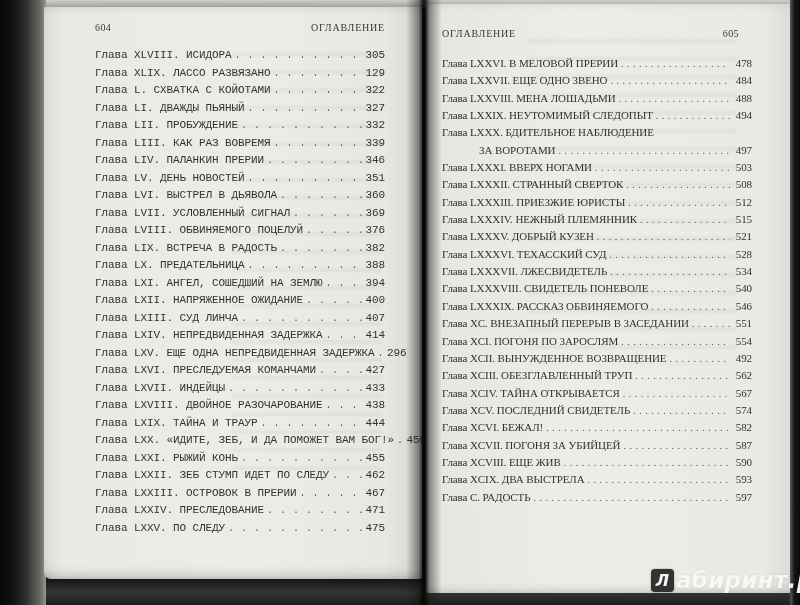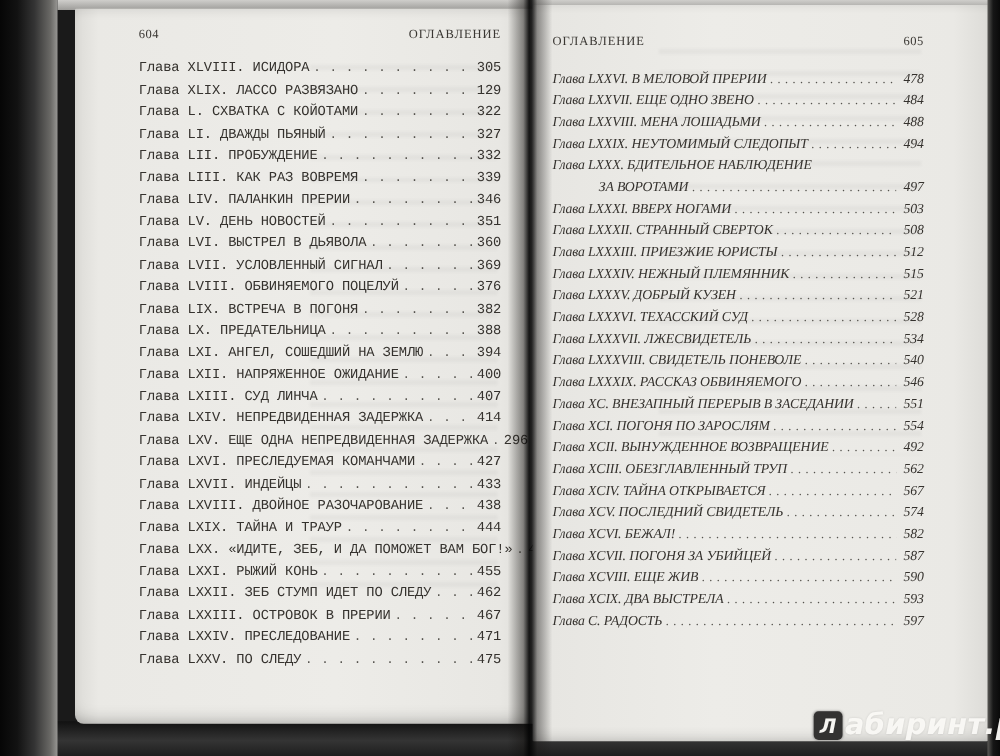--- a/index.html
+++ b/index.html
@@ -11,21 +11,21 @@
   .backdrop{position:absolute;inset:0;background:#1a1a1a;z-index:0;}
   .top-edges{position:absolute;left:46px;top:0;width:748px;height:8px;
     background:linear-gradient(to bottom,#cfcecb,#9d9c99);z-index:1;}
   .bottom-dark{position:absolute;left:0;top:577px;width:800px;height:28px;
     background:linear-gradient(to bottom,#111111 0%,#343434 55%,#1e1e1e 100%);z-index:1;}
   .cover-left{position:absolute;left:0;top:0;width:46px;height:605px;
     background:linear-gradient(to right,#060606 0%,#121212 30%,#343434 60%,#6b6a67 88%,#979693 100%);
     z-index:2;}
   .page{position:absolute;z-index:3;}
   .page-left{
-    left:60px;top:7px;width:378px;height:572px;
+    left:44px;top:7px;width:378px;height:572px;
     border-radius:1px 0 2px 7px;
     background:linear-gradient(to right,#dcdbd7 0%,#eae9e5 5%,#edece8 55%,#e8e7e3 90%,#d6d5d1 100%);
     box-shadow:inset 0 -10px 14px -10px rgba(0,0,0,0.35), inset 0 8px 10px -8px rgba(0,0,0,0.12);
   }
   .page-right{
     left:426px;top:4px;width:366px;height:589px;
     border-radius:1px 2px 3px 1px;
     background:linear-gradient(to right,#cfcecb 0%,#e7e6e2 4%,#edece8 40%,#eae9e5 92%,#dcdbd7 100%);
     box-shadow:inset 0 -8px 12px -9px rgba(0,0,0,0.3), inset 0 6px 8px -6px rgba(0,0,0,0.10);
   }
@@ -35,21 +35,21 @@
     background:linear-gradient(to right,#5a5956 0%,#161616 45%,#0a0a0a 100%);}
 
   .page-header{position:absolute;display:flex;justify-content:space-between;
     font-size:10px;letter-spacing:0.8px;color:#3a3733;}
   .page-left .page-header{top:15px;left:51px;right:37px;}
   .page-right .page-header{top:24px;left:16px;right:53px;}
   .page-header .pgnum{letter-spacing:0.4px;}
 
   .toc{position:absolute;color:#35322e;font-size:11px;letter-spacing:-0.1px;}
   .toc-left{top:40px;left:51px;right:37px;}
-  .toc-right{top:51px;left:16px;right:53px;font-style:italic;}
+  .toc-right{top:51px;left:16px;right:40px;}
   .toc-row{display:flex;align-items:baseline;white-space:nowrap;}
   .toc-left .toc-row{height:17.5px;line-height:17.5px;font-family:Liberation Mono, monospace;}
   .toc-right .toc-row{height:17.35px;line-height:17.35px;}
   .toc-label{flex-shrink:0;}
   .toc-cont{padding-left:37px;}
   .toc-dots{flex:1;overflow:hidden;white-space:nowrap;min-width:4px;padding:0 3px;color:#55534e;}
   .toc-dots::after{content:". . . . . . . . . . . . . . . . . . . . . . . . . . . . . . . . . . . . . . . . . . . . . . . . . . . . . . . . . . . . . . . . . . . . . . . .";
     font-size:10px;letter-spacing:0.5px;}
   .toc-page{flex-shrink:0;min-width:22px;text-align:right;}
 
@@ -131,21 +131,21 @@
           <span class="toc-label">Глава LVII. УСЛОВЛЕННЫЙ СИГНАЛ</span>
           <span class="toc-dots"></span>
           <span class="toc-page">369</span>
         </div>
         <div class="toc-row">
           <span class="toc-label">Глава LVIII. ОБВИНЯЕМОГО ПОЦЕЛУЙ</span>
           <span class="toc-dots"></span>
           <span class="toc-page">376</span>
         </div>
         <div class="toc-row">
-          <span class="toc-label">Глава LIX. ВСТРЕЧА В ПОГОНЯ</span>
+          <span class="toc-label">Глава LIX. ВСТРЕЧА В РАДОСТЬ</span>
           <span class="toc-dots"></span>
           <span class="toc-page">382</span>
         </div>
         <div class="toc-row">
           <span class="toc-label">Глава LX. ПРЕДАТЕЛЬНИЦА</span>
           <span class="toc-dots"></span>
           <span class="toc-page">388</span>
         </div>
         <div class="toc-row">
           <span class="toc-label">Глава LXI. АНГЕЛ, СОШЕДШИЙ НА ЗЕМЛЮ</span>

